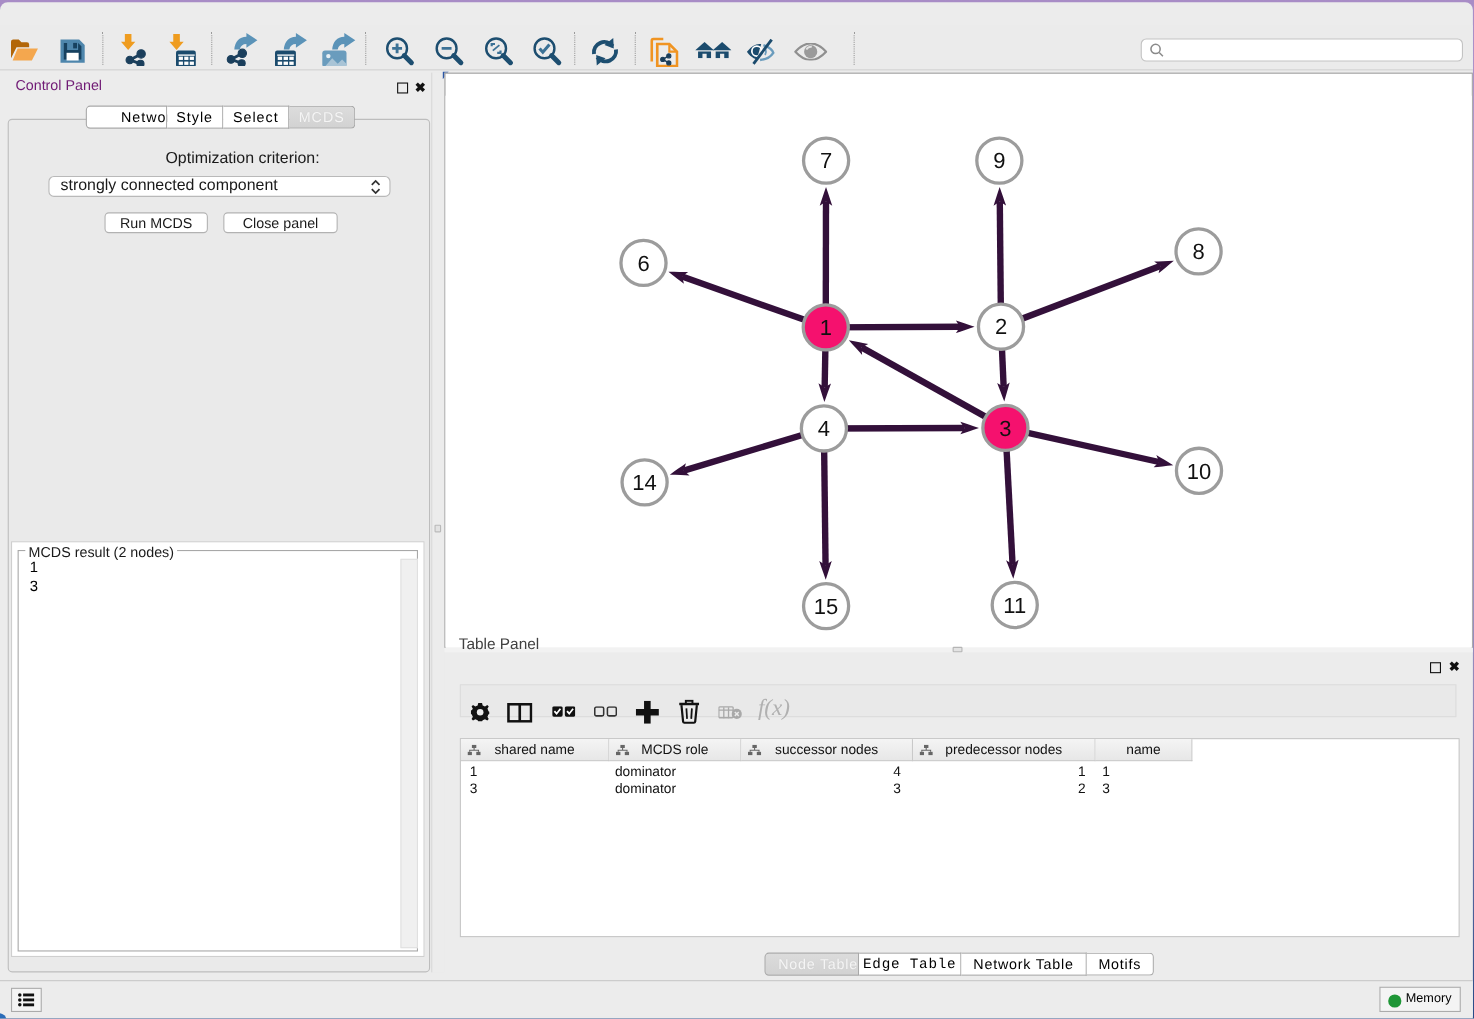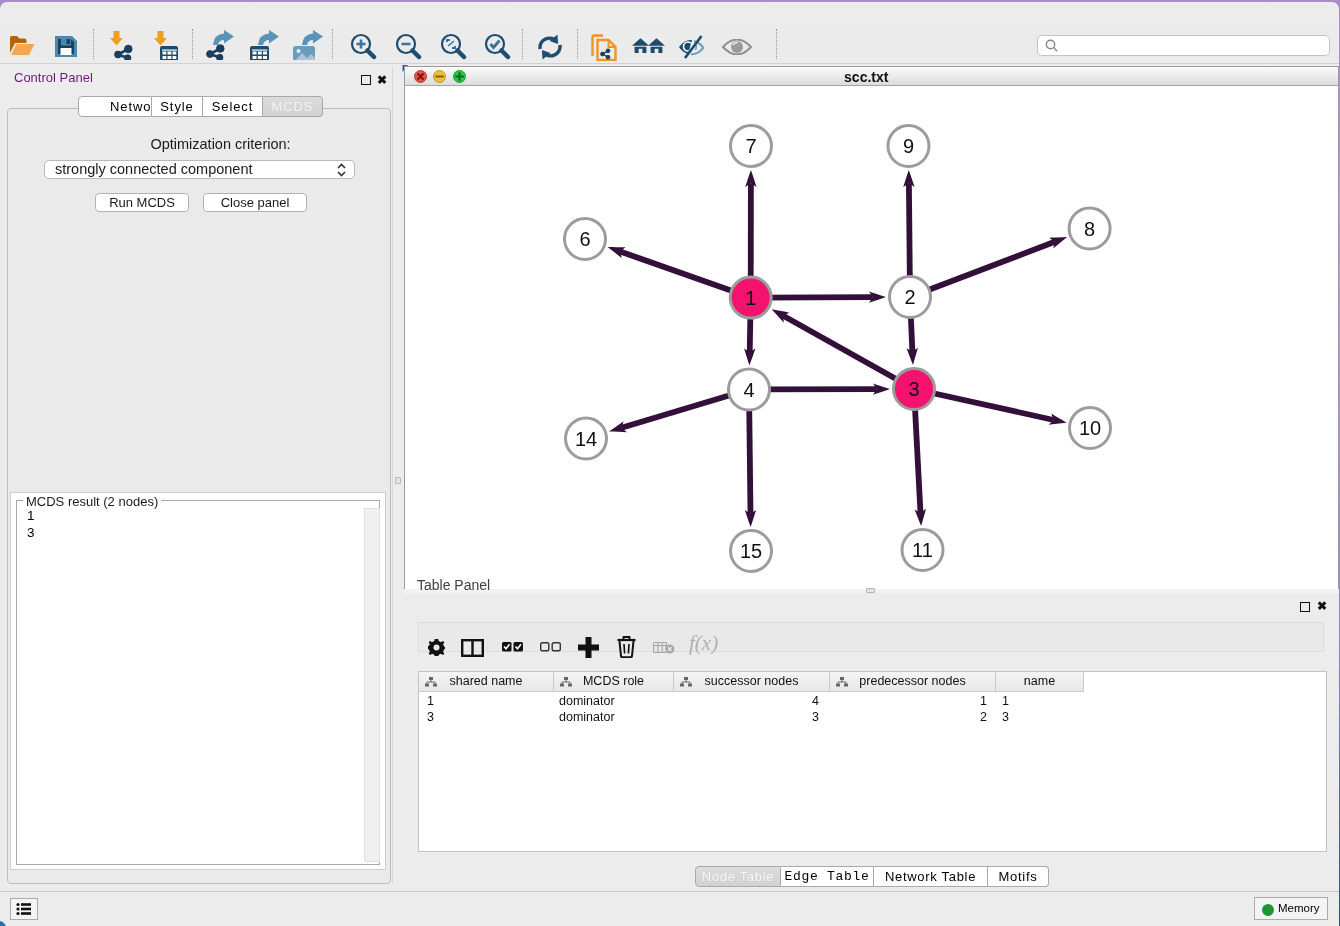--- a/index.html
+++ b/index.html
@@ -228,38 +228,20 @@
   <div id="fs-text">1<br>3</div>
   <div id="fs-scroll"></div>
 
   <div id="vsplit"></div>
   <div id="vsplit-h"></div>
   <svg width="6" height="7" style="position:absolute;left:402px;top:63px;" viewBox="0 0 6 7">
       <path d="M0.5 0 L6 0 L0.5 7 Z" fill="#2b56a5"></path>
     </svg>
 
   <div id="netframe">
-    <div id="net-titlebar">
-      <div class="traffic" style="left:8.5px;background:#e4514b;border:1px solid #b53d36;">
-        <svg width="11" height="11" viewBox="0 0 11 11" style="position:absolute;left:0;top:0">
-            <path d="M3 3 L8 8 M8 3 L3 8" stroke="#7c1510" stroke-width="2" stroke-linecap="round"></path>
-          </svg>
-      </div>
-      <div class="traffic" style="left:28px;background:#eec033;border:1px solid #c49425;">
-        <svg width="11" height="11" viewBox="0 0 11 11" style="position:absolute;left:0;top:0">
-            <path d="M2.2 5.5 L8.8 5.5" stroke="#835e10" stroke-width="2.2" stroke-linecap="round"></path>
-          </svg>
-      </div>
-      <div class="traffic" style="left:48px;background:#2bc843;border:1px solid #1d9c32;">
-        <svg width="11" height="11" viewBox="0 0 11 11" style="position:absolute;left:0;top:0">
-            <path d="M5.5 2 L5.5 9 M2 5.5 L9 5.5" stroke="#0b6e1e" stroke-width="2.2" stroke-linecap="round"></path>
-          </svg>
-      </div>
-      <div id="net-title">scc.txt</div>
-    </div>
     <div id="canvas">
       <svg id="graph" width="932" height="501" viewBox="0 0 932 501">
         <defs>
           <marker id="arr" viewBox="0 0 20 12" refX="6.4" refY="6" markerWidth="20" markerHeight="12" markerUnits="userSpaceOnUse" orient="auto">
             <path d="M19.6 6 C13 3.7 7 1.8 2.6 0.3 L6.4 6 L2.6 11.7 C7 10.2 13 8.3 19.6 6 Z" fill="#33103a"></path>
           </marker>
         </defs>
         <g stroke="#33103a" stroke-width="5.8" marker-end="url(#arr)">
           <line x1="346.7" y1="210.6" x2="346.9" y2="96.2"></line>
           <line x1="346.7" y1="210.6" x2="216.1" y2="164.4"></line>
@@ -387,21 +369,21 @@
     <div class="td" style="left:255px;top:21px;width:145px;text-align:right;">4</div>
     <div class="td" style="left:411px;top:21px;width:157px;text-align:right;">1</div>
     <div class="td" style="left:583px;top:21px;">1</div>
     <div class="td" style="left:8px;top:37px;">3</div>
     <div class="td" style="left:140px;top:37px;">dominator</div>
     <div class="td" style="left:255px;top:37px;width:145px;text-align:right;">3</div>
     <div class="td" style="left:411px;top:37px;width:157px;text-align:right;">2</div>
     <div class="td" style="left:583px;top:37px;">3</div>
   </div>
   <div id="btabs">
-    <div class="tab sel first" style="width:86px;">Node Table</div>
+    <div class="tab sel first" style="width:86px;text-align:right;">Node Table</div>
     <div class="tab" style="width:93px;font-family:Liberation Mono, monospace;">Edge Table</div>
     <div class="tab" style="width:114px;">Network Table</div>
     <div class="tab last" style="width:61px;">Motifs</div>
   </div>
 
   <div id="statusbar"></div>
   <div id="sb-btn">
     <svg width="16" height="14" viewBox="0 0 16 14" style="position:absolute;left:5px;top:3px;">
       <circle cx="2" cy="2.5" r="1.6" fill="#111"></circle>
         <rect x="5" y="1.2" width="10" height="2.6" fill="#111"></rect>

